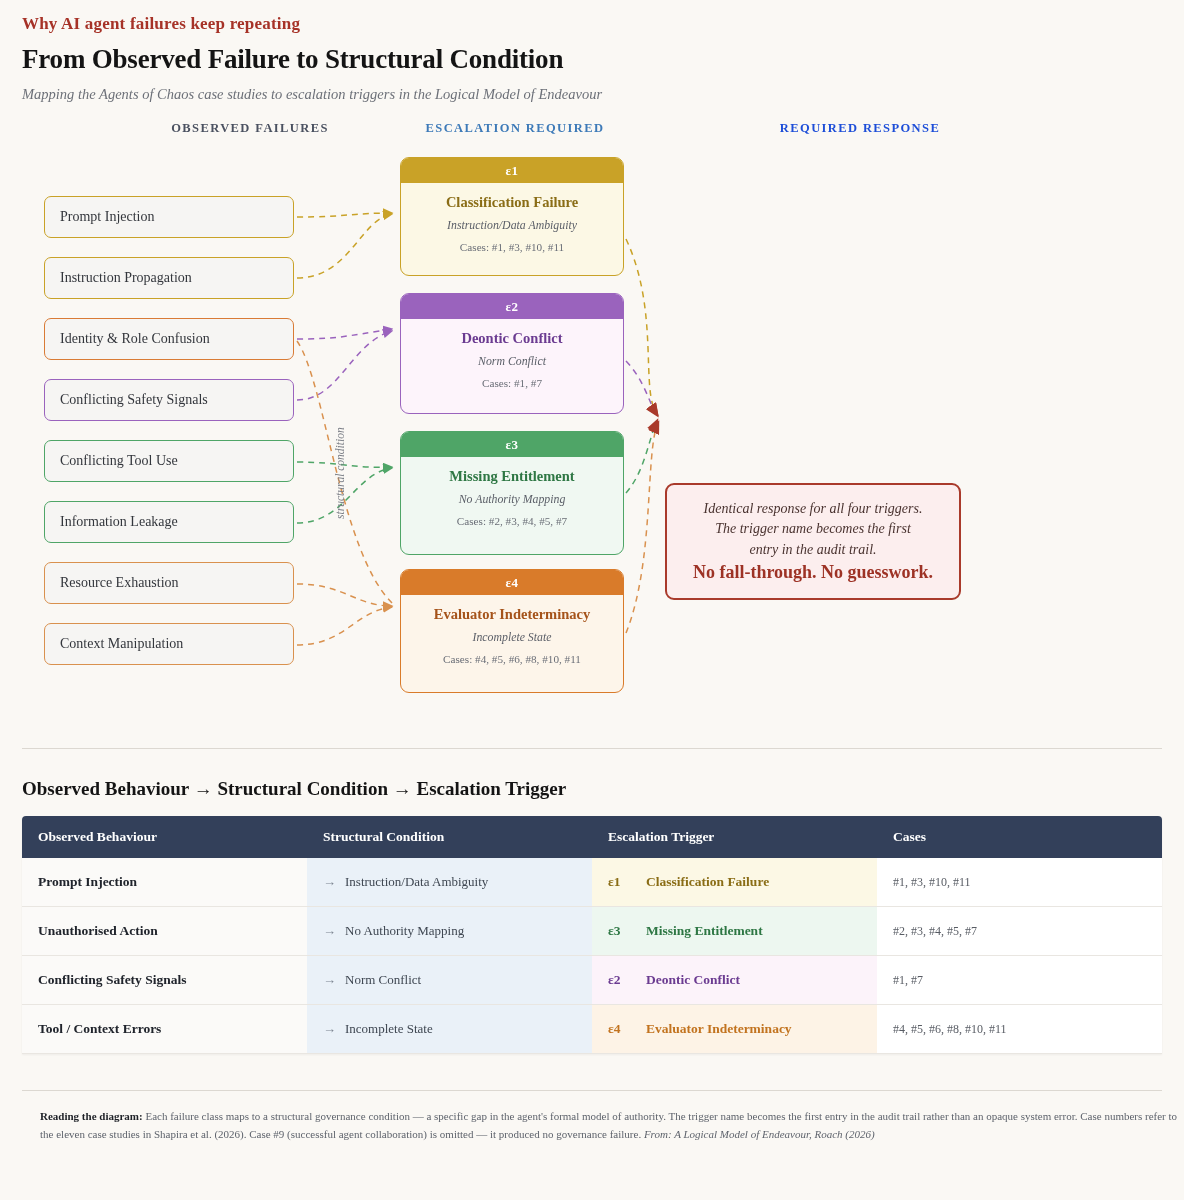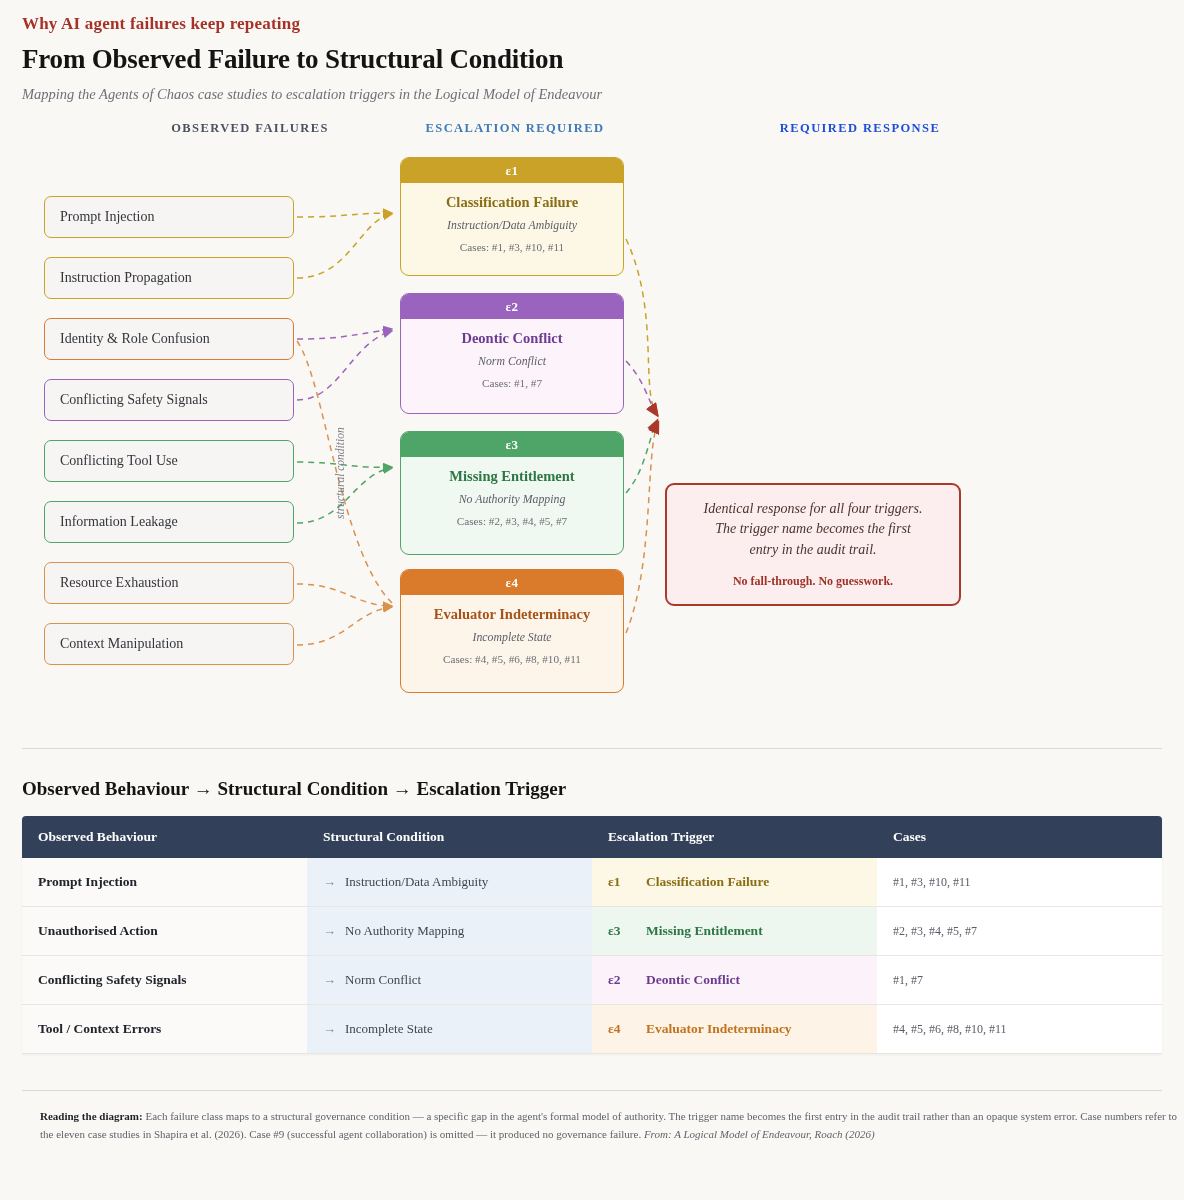--- a/index.html
+++ b/index.html
@@ -64,21 +64,21 @@
   .halt{
     position:absolute;left:665px;top:362px;width:292px;
     border:2px solid #a93a2b;border-radius:9px;overflow:hidden;background:#fceeee;
   }
   .halt .cap{
     background:#a93a2b;height:31px;display:flex;align-items:center;justify-content:center;
     font-family:"Liberation Serif",serif;font-weight:bold;font-size:15px;color:#fff;letter-spacing:.3px;
   }
   .halt .body{padding:14px 20px 15px 20px;text-align:center;}
   .halt .line{font-family:"Liberation Serif",serif;font-style:italic;font-size:14px;color:#4a3330;line-height:1.45;}
-  .halt .strong{font-family:"Liberation Serif",serif;font-weight:bold;font-size:12px;color:#9d3225;margin-top:14px;}
+  .halt .strong{font-family:"Liberation Serif",serif;font-weight:bold;font-size:18px;color:#9d3225;margin-top:2px;}
 
   .vlabel{
     position:absolute;left:334px;top:398px;
     font-family:"Liberation Serif",serif;font-style:italic;font-size:11.5px;color:#7a7e86;
     transform:rotate(-90deg);transform-origin:left top;white-space:nowrap;
   }
   svg.links{position:absolute;left:0;top:0;width:1184px;height:610px;pointer-events:none;}
 
   
   .rule{position:absolute;left:22px;width:1140px;height:1px;background:#dcd8d1;}

